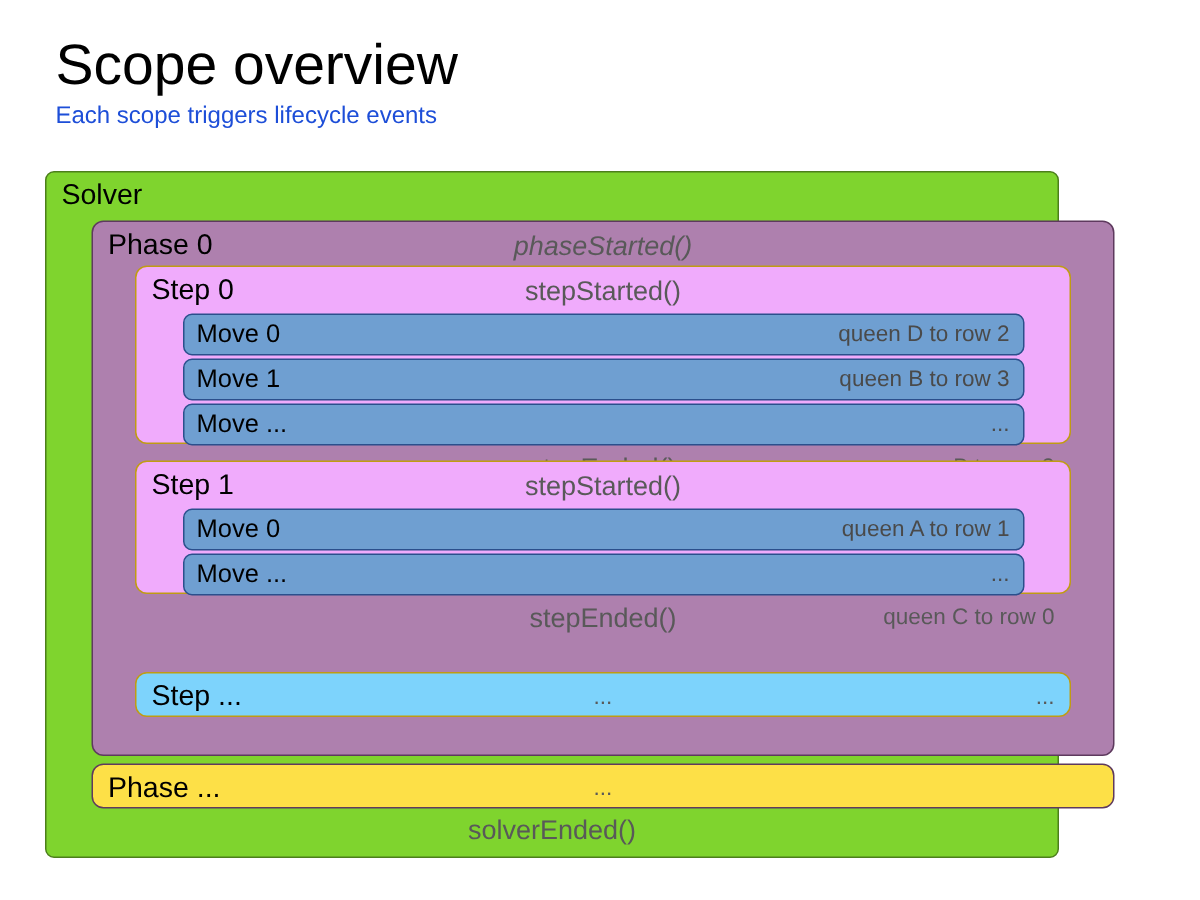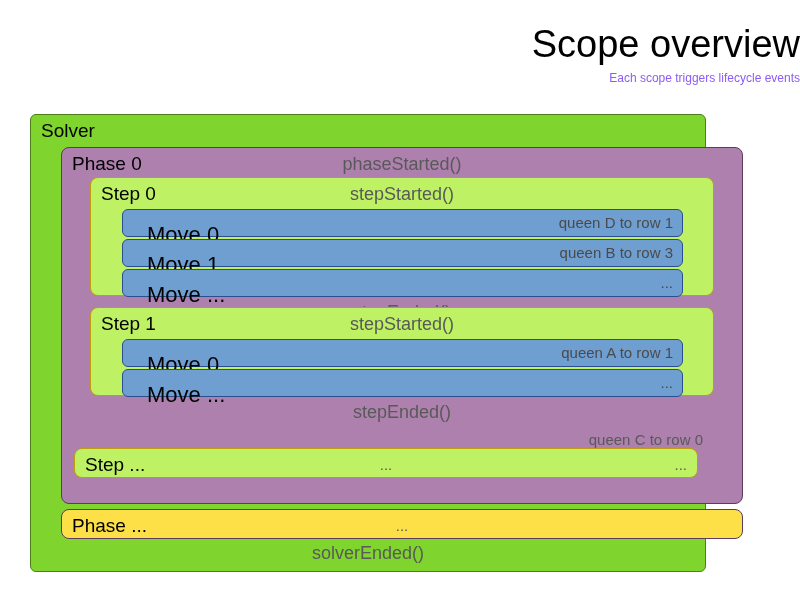--- a/index.html
+++ b/index.html
@@ -16,36 +16,36 @@
   }
 
   .page {
     position: relative;
     width: 800px;
     height: 600px;
   }
 
   
   .heading {
-    text-align: right;
+    text-align: left;
     padding-top: 22px;
     margin-left: 37px;
   }
   .title {
     font-size: 38px;
     font-weight: 400;
     line-height: 44px;
     color: #000000;
     letter-spacing: 0px;
   }
   .subtitle {
-    font-size: 12px;
+    font-size: 16px;
     font-weight: 400;
     line-height: 18px;
-    color: #8b5cf6;
+    color: #1d4ed8;
     margin-top: 3px;
   }
 
   
   .scope {
     position: relative;
     box-sizing: border-box;
     border-radius: 7px;
     border-style: solid;
     border-width: 1px;
@@ -81,34 +81,34 @@
     height: 30px;
     background: #fde047;
     border-color: #5E3A5E;
     border-radius: 8px;
   }
 
   .step-box {
     position: absolute;
     left: 28px;
     width: 624px;
-    background: #bef264;
+    background: #f0abfc;
     border-color: #C09C13;
     border-radius: 8px;
     padding-left: 14px;
   }
   .step-0 { top: 29px;  height: 119px; }
   .step-1 { top: 159px; height: 89px;  }
   .step-ellipsis {
     position: absolute;
-    left: 12px;
+    left: 28px;
     top: 300px;
     width: 624px;
     height: 30px;
-    background: #bef264;
+    background: #7dd3fc;
     border-color: #C09C13;
     border-radius: 8px;
   }
 
   .move-box {
     position: absolute;
     left: 31px;
     width: 561px;
     height: 28px;
     background: #6F9FD1;
@@ -120,21 +120,21 @@
   .scope-label {
     position: absolute;
     font-size: 19px;
     line-height: 28px;
     color: #000000;
     white-space: nowrap;
   }
   .label-solver { left: 10px;  top: 2px;  }
   .label-phase  { left: 10px;  top: 2px;  }
   .label-step   { left: 10px;  top: 2px;  }
-  .label-move   { left: 8px;   top: 12px;  font-size: 22px; line-height: 26px; margin-left: 16px; }
+  .label-move   { left: 8px;   top: 0px;  font-size: 17px; line-height: 26px; }
 
   .event-center {
     position: absolute;
     font-size: 18px;
     line-height: 28px;
     color: #595959;
     white-space: nowrap;
     text-align: center;
   }
 
@@ -154,21 +154,21 @@
     font-size: 15px;
     line-height: 26px;
     color: #4A4A4A;
     white-space: nowrap;
     text-align: right;
   }
 
   
   .solver-started { left: 0; right: 0; top: 2px;  }
   .solver-ended   { left: 0; right: 0; top: 424px; }
-  .phase-started  { left: 0; right: 0; top: 2px;  }
+  .phase-started  { left: 0; right: 0; top: 2px; font-style: italic;  }
   .phase-ended    { left: 0; right: 0; top: 360px; }
 
   .step-started   { left: 0; right: 0; top: 2px;  }
   .step-ended-c   { left: 0; right: 0; }
   .step-ended-r   { right: 10px; }
 
   .ellipsis-center { left: 0; right: 0; top: 2px; font-size: 15px; }
   .ellipsis-right  { right: 10px; top: 2px; font-size: 15px; }
 </style>
 </head>
@@ -189,21 +189,21 @@
 
       <div class="scope-label label-phase">Phase 0</div>
       <div class="event-center phase-started">phaseStarted()</div>
 
       <div class="scope step-box step-0">
         <div class="scope-label label-step">Step 0</div>
         <div class="event-center step-started">stepStarted()</div>
 
         <div class="move-box" style="top:31px;">
           <div class="scope-label label-move">Move 0</div>
-          <div class="move-right">queen D to row 1</div>
+          <div class="move-right">queen D to row 2</div>
         </div>
         <div class="move-box" style="top:61px;">
           <div class="scope-label label-move">Move 1</div>
           <div class="move-right">queen B to row 3</div>
         </div>
         <div class="move-box" style="top:91px;">
           <div class="scope-label label-move">Move ...</div>
           <div class="move-right">...</div>
         </div>
 
@@ -218,21 +218,21 @@
         <div class="move-box" style="top:31px;">
           <div class="scope-label label-move">Move 0</div>
           <div class="move-right">queen A to row 1</div>
         </div>
         <div class="move-box" style="top:61px;">
           <div class="scope-label label-move">Move ...</div>
           <div class="move-right">...</div>
         </div>
 
         <div class="event-center step-ended-c" style="top:90px;">stepEnded()</div>
-        <div class="event-right step-ended-r" style="top:90px;margin-top:28px;">queen C to row 0</div>
+        <div class="event-right step-ended-r" style="top:90px;">queen C to row 0</div>
       </div>
 
       <div class="scope step-ellipsis">
         <div class="scope-label label-step">Step ...</div>
         <div class="event-center ellipsis-center">...</div>
         <div class="event-right ellipsis-right">...</div>
       </div>
 
       <div class="event-center phase-ended">phaseEnded()</div>
     </div>

